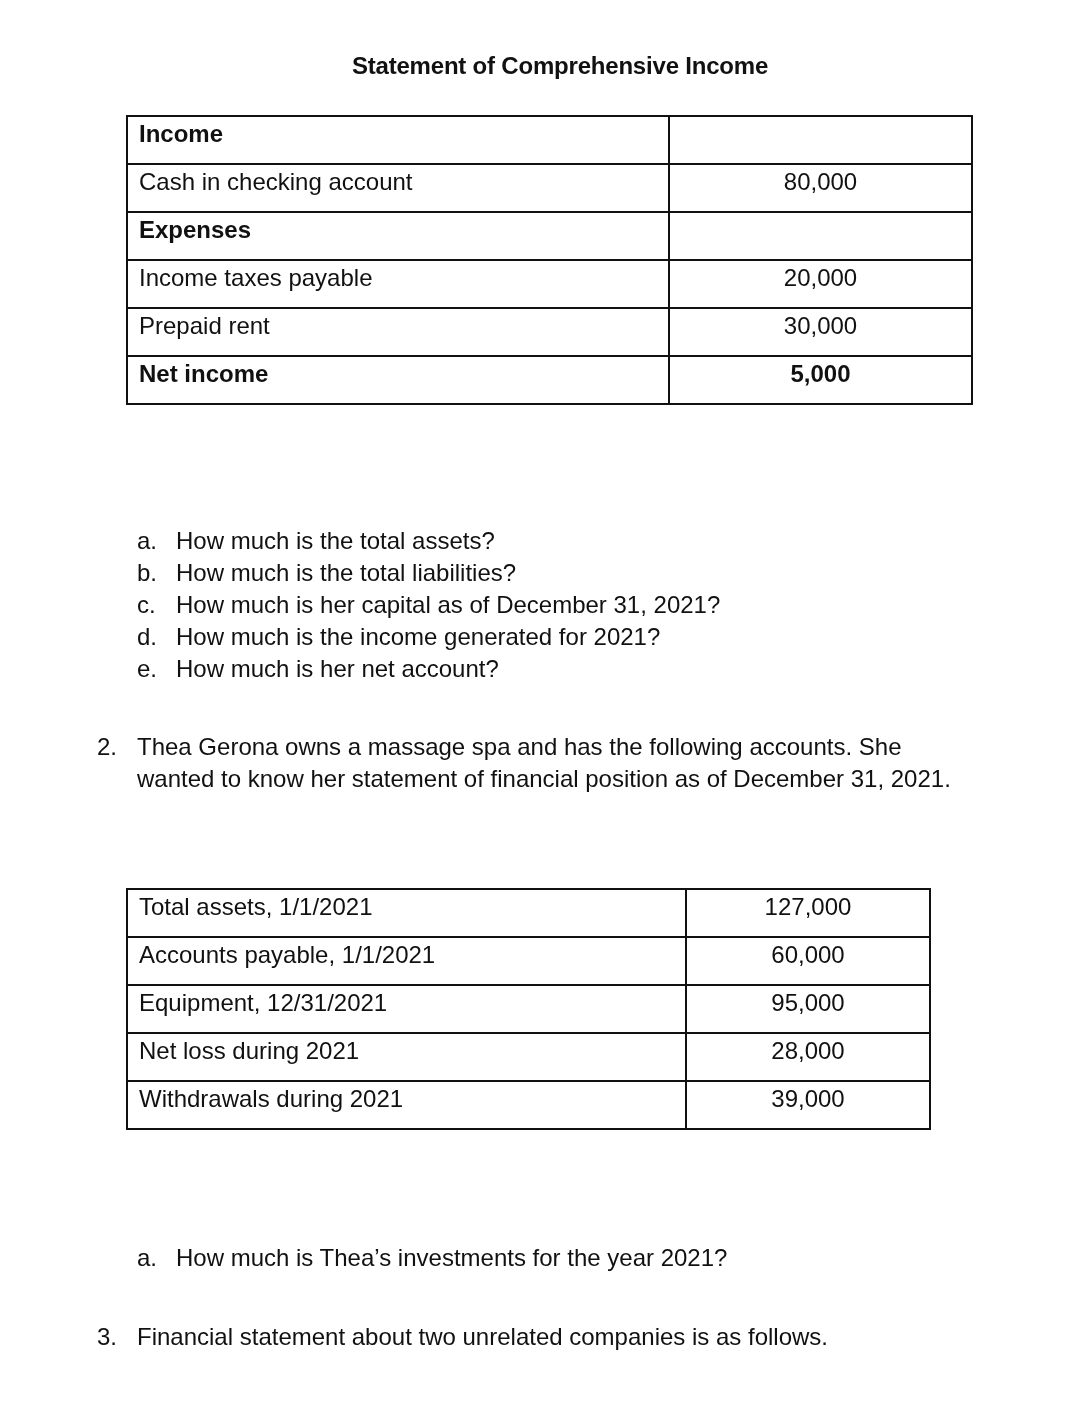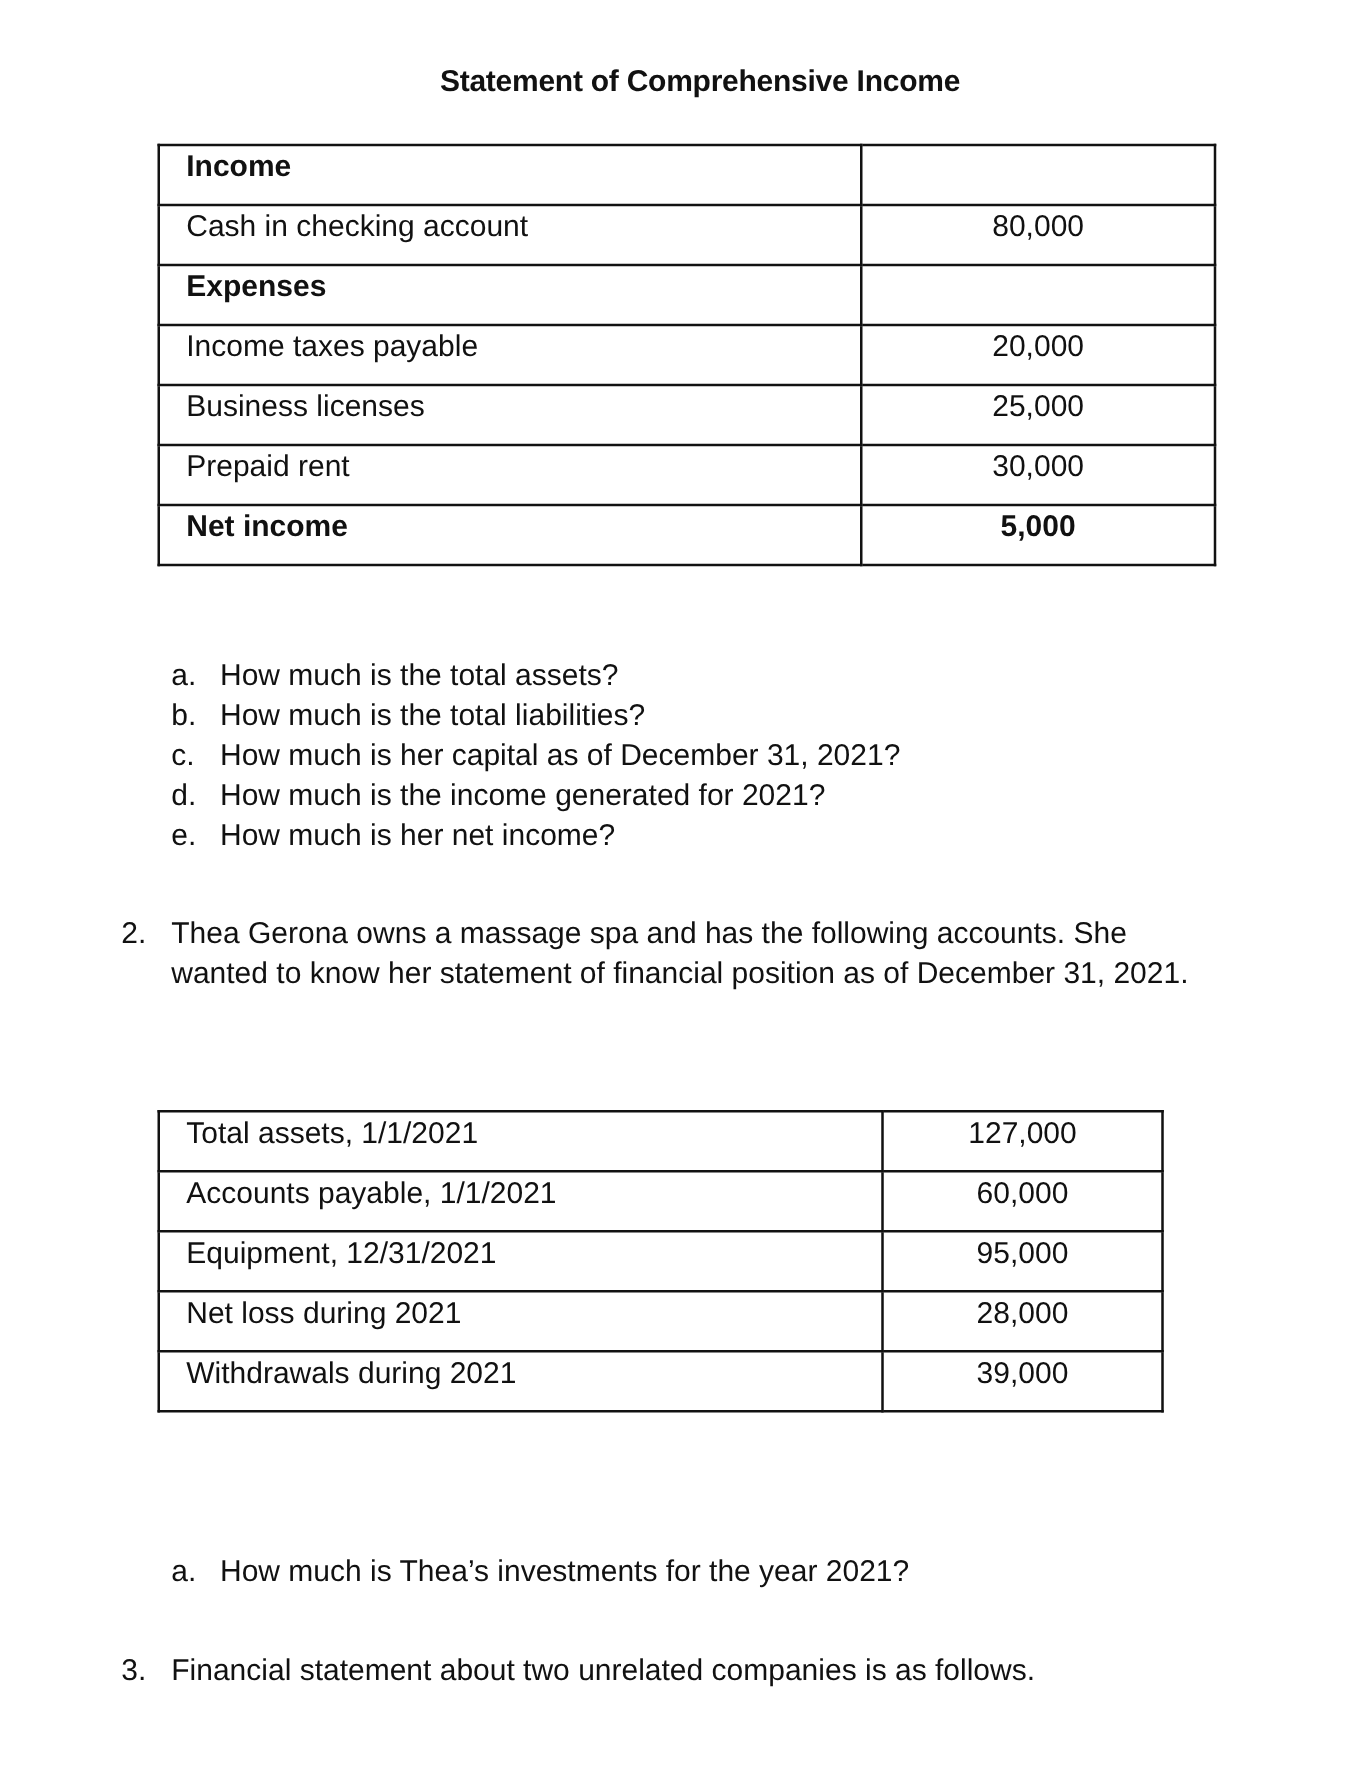--- a/index.html
+++ b/index.html
@@ -25,21 +25,21 @@
       font-size: 24px;
       letter-spacing: -0.2px;
     }
     table.fin {
       position: absolute;
       border-collapse: collapse;
       font-size: 24px;
     }
     table.fin td {
       border: 2px solid #111111;
-      padding: 0 21px;
+      padding: 0 11px;
       vertical-align: top;
       height: 46px;
       line-height: 34px;
     }
     table.fin td.amt {
       text-align: center;
     }
     table.fin tr.bold td {
       font-weight: bold;
     }
@@ -104,24 +104,20 @@
       </tr>
       <tr class="bold">
         <td class="lbl">Expenses</td>
         <td class="amt"></td>
       </tr>
       <tr>
         <td class="lbl">Income taxes payable</td>
         <td class="amt">20,000</td>
       </tr>
       <tr>
-        <td class="lbl">Business licenses</td>
-        <td class="amt">25,000</td>
-      </tr>
-      <tr>
         <td class="lbl">Prepaid rent</td>
         <td class="amt">30,000</td>
       </tr>
       <tr class="bold">
         <td class="lbl">Net income</td>
         <td class="amt">5,000</td>
       </tr>
     </tbody>
   </table>
 
@@ -137,21 +133,21 @@
     <div class="q">
       <span class="marker">c.</span>
       <span>How much is her capital as of December 31, 2021?</span>
     </div>
     <div class="q">
       <span class="marker">d.</span>
       <span>How much is the income generated for 2021?</span>
     </div>
     <div class="q">
       <span class="marker">e.</span>
-      <span>How much is her net income?</span>
+      <span>How much is her net account?</span>
     </div>
   </div>
 
   <div class="numbered" id="problem2">
     <span class="num">2.</span>
     <span class="body">Thea Gerona owns a massage spa and has the following accounts. She wanted to know her statement of financial position as of December 31, 2021.</span>
   </div>
 
   <table class="fin" id="table2">
     <tbody>

